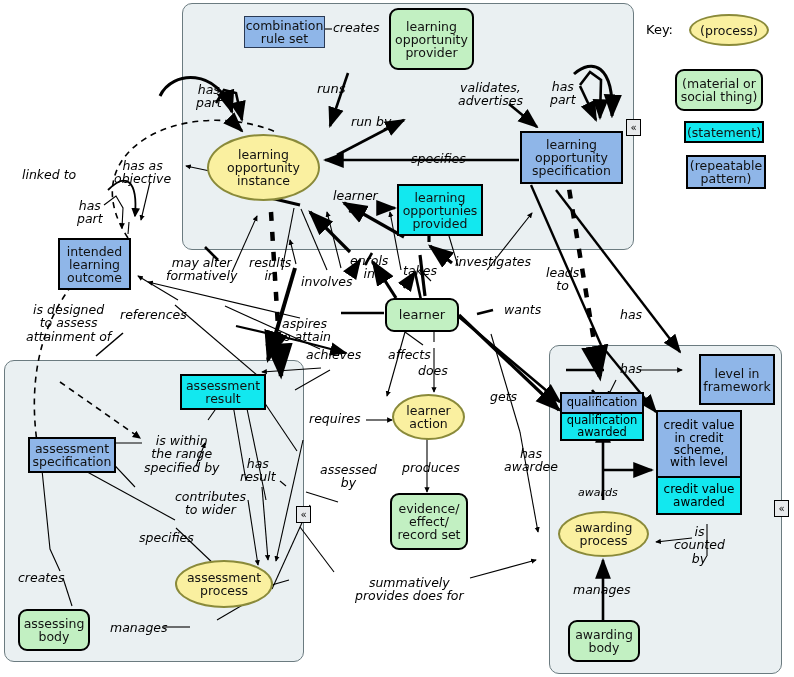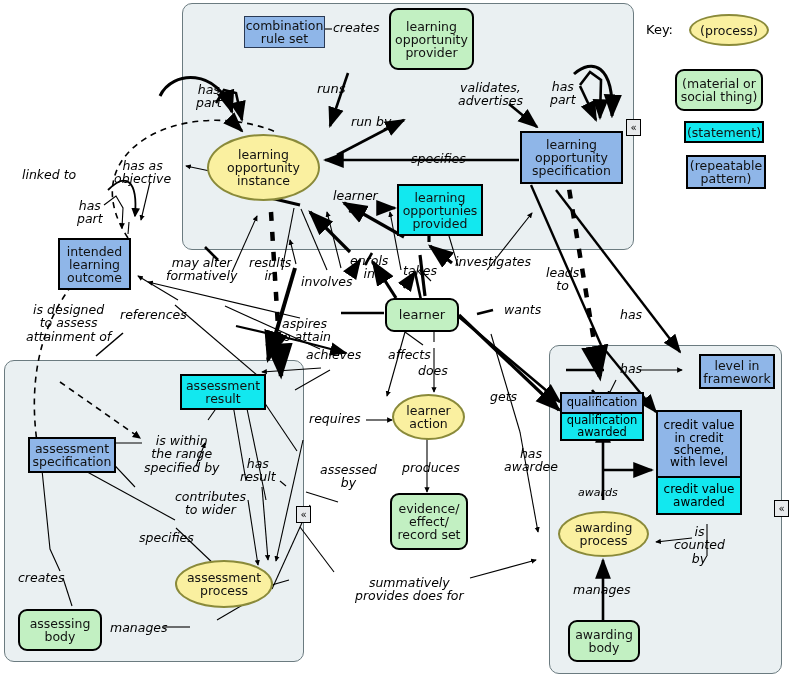--- a/index.html
+++ b/index.html
@@ -224,30 +224,30 @@
 
   <div class="node stmt" style="left:180px;top:374px;width:86px;height:36px;font-size:12.5px;white-space:pre;">assessment
 result</div>
 
   <div class="node patt" style="left:28px;top:437px;width:88px;height:36px;font-size:12.5px;white-space:pre;">assessment
 specification</div>
 
   <div class="node proc" style="left:175px;top:560px;width:98px;height:48px;font-size:12.5px;white-space:pre;">assessment
 process</div>
 
-  <div class="node thing" style="left:18px;top:609px;width:84px;height:42px;font-size:12.5px;white-space:pre;">assessing
+  <div class="node thing" style="left:18px;top:609px;width:72px;height:42px;font-size:12.5px;white-space:pre;">assessing
 body</div>
 
   <div class="stack" style="left:560px;top:392px;width:84px;height:49px;">
     <div class="s1" style="height:18px;font-size:11.5px;white-space:pre;">qualification</div>
     <div class="s2" style="font-size:11.5px;white-space:pre;">qualification
 awarded</div>
   </div>
 
-  <div class="node patt" style="left:699px;top:354px;width:76px;height:35px;font-size:12.5px;white-space:pre;">level in
+  <div class="node patt" style="left:699px;top:354px;width:76px;height:51px;font-size:12.5px;white-space:pre;">level in
 framework</div>
 
   <div class="stack" style="left:656px;top:410px;width:86px;height:105px;">
     <div class="s1" style="height:64px;font-size:12px;white-space:pre;">credit value
 in credit
 scheme,
 with level</div>
     <div class="s2" style="font-size:12px;white-space:pre;">credit value
 awarded</div>
   </div>

